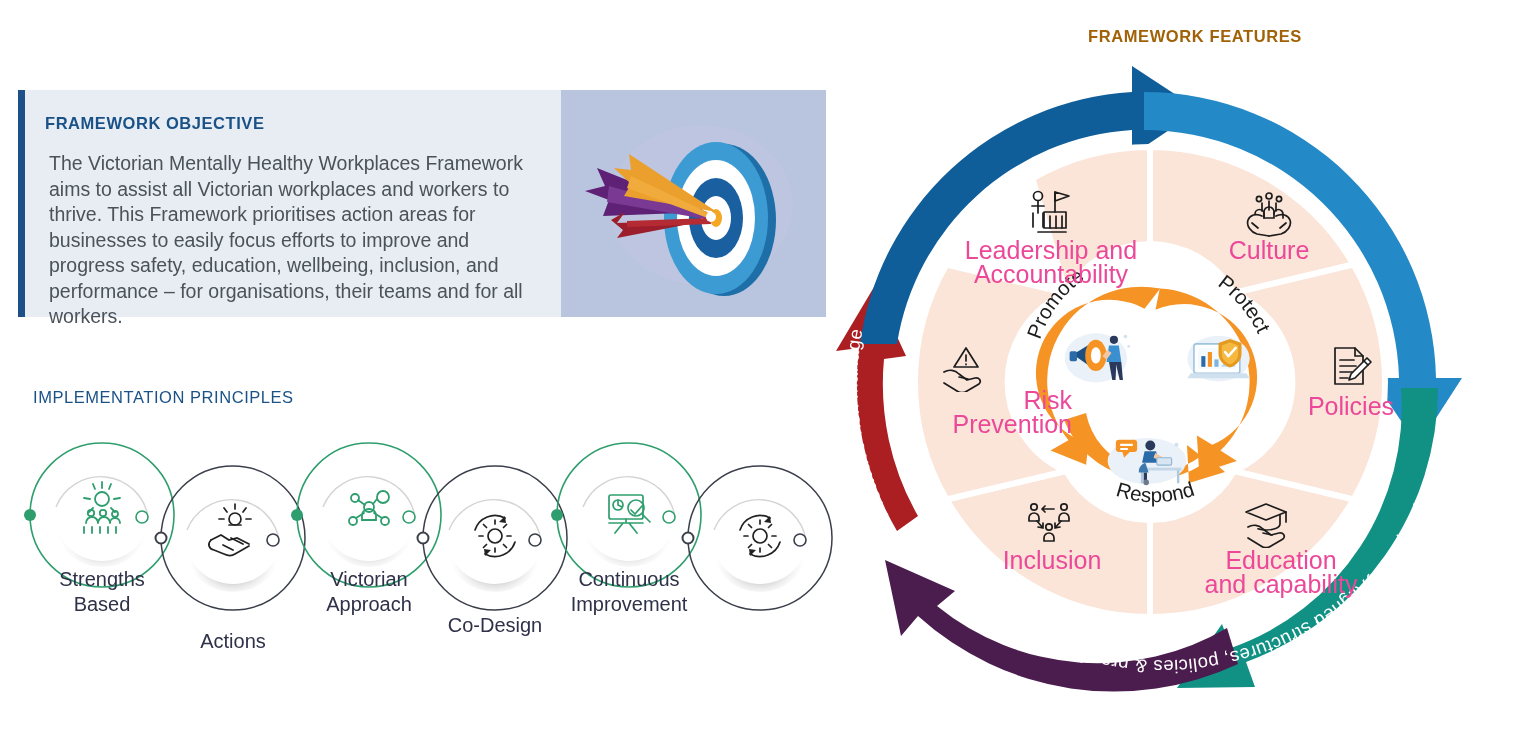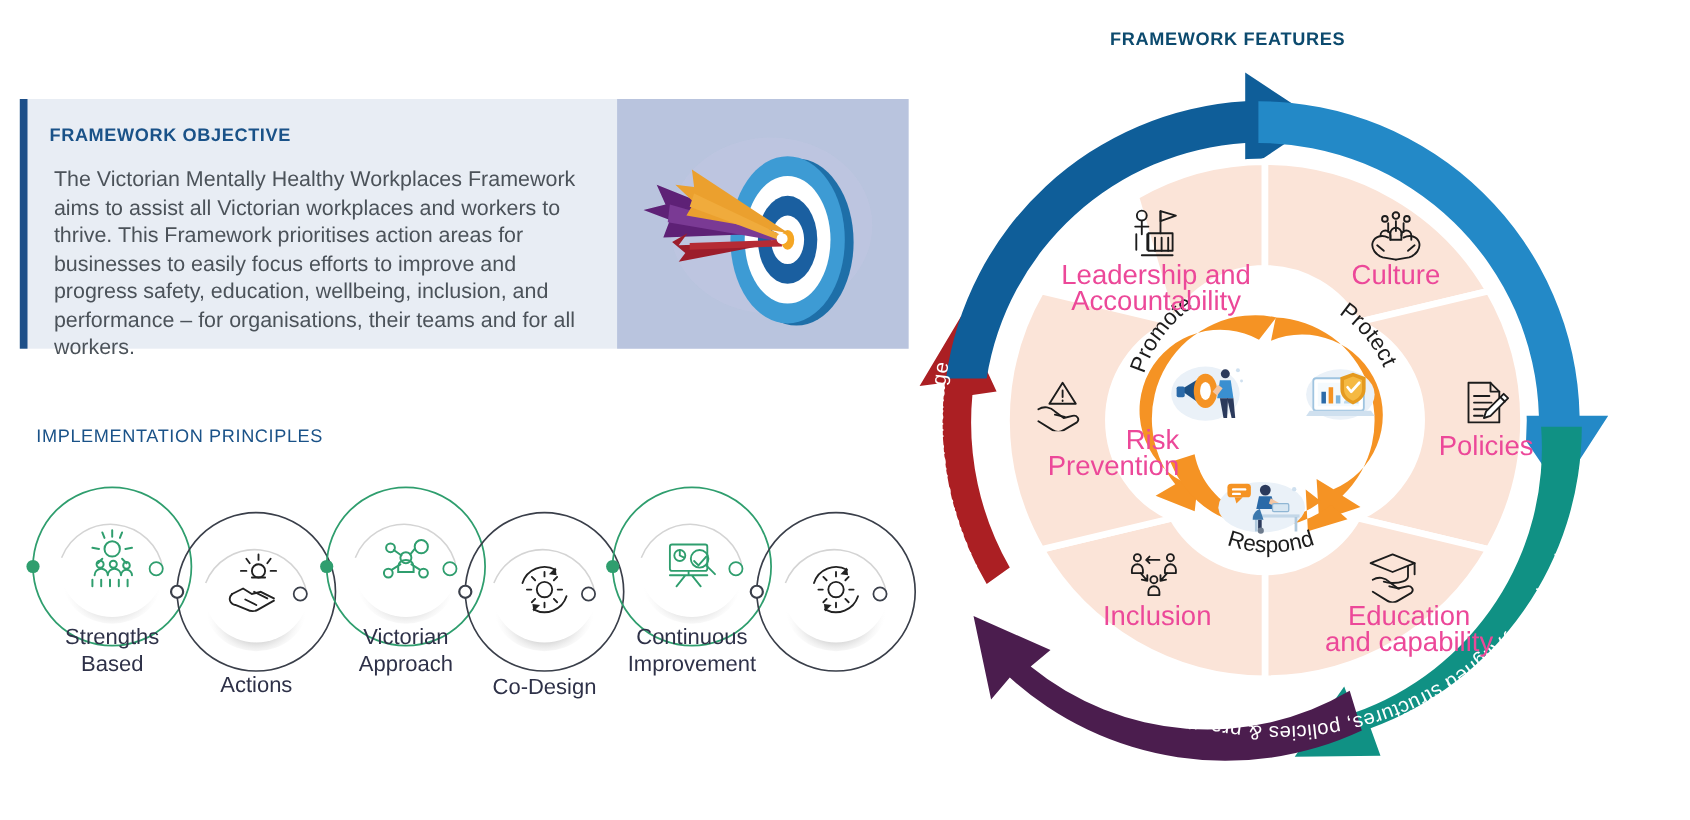--- a/index.html
+++ b/index.html
@@ -50,22 +50,22 @@
     position:absolute;width:160px;
   }
   .principle .ring-wrap{position:relative;width:160px;height:160px;}
   .principle .plabel{
     position:absolute;left:-30px;width:220px;text-align:center;
     color:#2e3148;font-size:20px;line-height:25px;
   }
 
   
   .features-title{
-    position:absolute;left:1009px;top:27px;
-    color:#0c4a6e;font-size:16.5px;font-weight:bold;letter-spacing:.6px;
+    position:absolute;left:1088px;top:27px;
+    color:#a16207;font-size:16.5px;font-weight:bold;letter-spacing:.6px;
   }
   .wheel{position:absolute;left:806px;top:48px;width:700px;height:680px;}
   .wheel svg{display:block;}
   .hex-label{
     position:absolute;text-align:center;color:#ec4899;
     font-size:25px;line-height:24px;pointer-events:none;
   }
   .hex-icon{position:absolute;pointer-events:none;}
 </style>
 </head>
@@ -155,21 +155,21 @@
           <g stroke="#222" stroke-width="1.7" fill="none" stroke-linecap="round" transform="translate(80,78)">
             <circle cx="2" cy="-17" r="6"></circle>
             <path d="M2 -27 l0 -5 M-6 -24 l-3 -4 M10 -24 l3 -4 M-9 -17 l-5 0 M13 -17 l5 0"></path>
             <path d="M-4 -11 l12 0"></path>
             <path d="M-22 4 l10 -5 8 5 8 -2 12 6"></path>
             <path d="M-22 4 c-4 4 -2 9 3 10 l10 4 c4 2 8 2 11 0 l14 -8"></path>
             <path d="M-10 9 l10 5 M-2 2 l12 6"></path>
           </g>
         </svg>
       </div>
-      <div class="plabel" style="top:153px;white-space:pre-line;">Actions</div>
+      <div class="plabel" style="top:171px;white-space:pre-line;">Actions</div>
     </div>
 
     <div class="principle" style="left:289px;top:10px;">
       <div class="ring-wrap">
         <svg width="160" height="160" viewBox="0 0 160 160">
           <defs>
               <radialGradient id="sh3" cx="50%" cy="60%" r="50%">
             <stop offset="55%" stop-color="#bdbdbd" stop-opacity=".55"></stop>
                 <stop offset="100%" stop-color="#ffffff" stop-opacity="0"></stop>
           </radialGradient>

